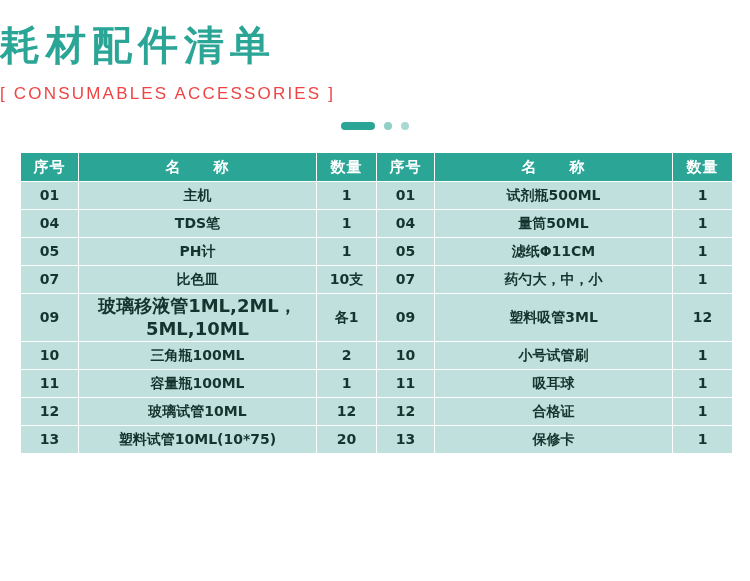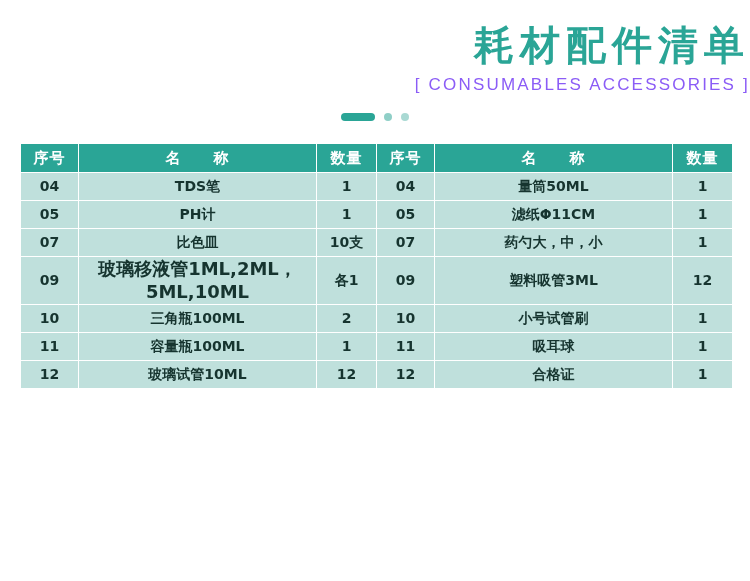--- a/index.html
+++ b/index.html
@@ -13,37 +13,37 @@
     font-family: "Liberation Sans", sans-serif;
     overflow: hidden;
   }
   .page {
     position: relative;
     width: 750px;
     height: 581px;
     box-sizing: border-box;
   }
   .title-block {
-    text-align: right;
+    text-align: left;
     padding-top: 22px;
   }
   .main-title {
     font-size: 40px;
     font-weight: bold;
     color: #2aa596;
     letter-spacing: 6px;
     line-height: 1.15;
     margin: 0;
     font-family: "DejaVu Sans", "Liberation Sans", sans-serif;
   }
   .sub-title {
     font-size: 17px;
-    color: #8b5cf6;
+    color: #ef4444;
     letter-spacing: 2.2px;
-    margin-top: 7px;
+    margin-top: 16px;
     font-family: "Liberation Sans", sans-serif;
   }
   .dots {
     display: flex;
     justify-content: center;
     align-items: center;
     gap: 9px;
     margin-top: 18px;
   }
   .dot-bar {
@@ -130,20 +130,28 @@
           <th>序号</th>
           <th>名　　称</th>
           <th>数量</th>
           <th>序号</th>
           <th>名　　称</th>
           <th>数量</th>
         </tr>
       </thead>
       <tbody id="parts-body">
           <tr>
+            <td>01</td>
+            <td>主机</td>
+            <td>1</td>
+            <td>01</td>
+            <td>试剂瓶500ML</td>
+            <td>1</td>
+          </tr>
+          <tr>
             <td>04</td>
             <td>TDS笔</td>
             <td>1</td>
             <td>04</td>
             <td>量筒50ML</td>
             <td>1</td>
           </tr>
           <tr>
             <td>05</td>
             <td>PH计</td>
@@ -185,17 +193,25 @@
             <td>1</td>
           </tr>
           <tr>
             <td>12</td>
             <td>玻璃试管10ML</td>
             <td>12</td>
             <td>12</td>
             <td>合格证</td>
             <td>1</td>
           </tr>
+          <tr>
+            <td>13</td>
+            <td>塑料试管10ML(10*75)</td>
+            <td>20</td>
+            <td>13</td>
+            <td>保修卡</td>
+            <td>1</td>
+          </tr>
         </tbody>
     </table>
   </div>
 
 </div>
 
 </body></html>

